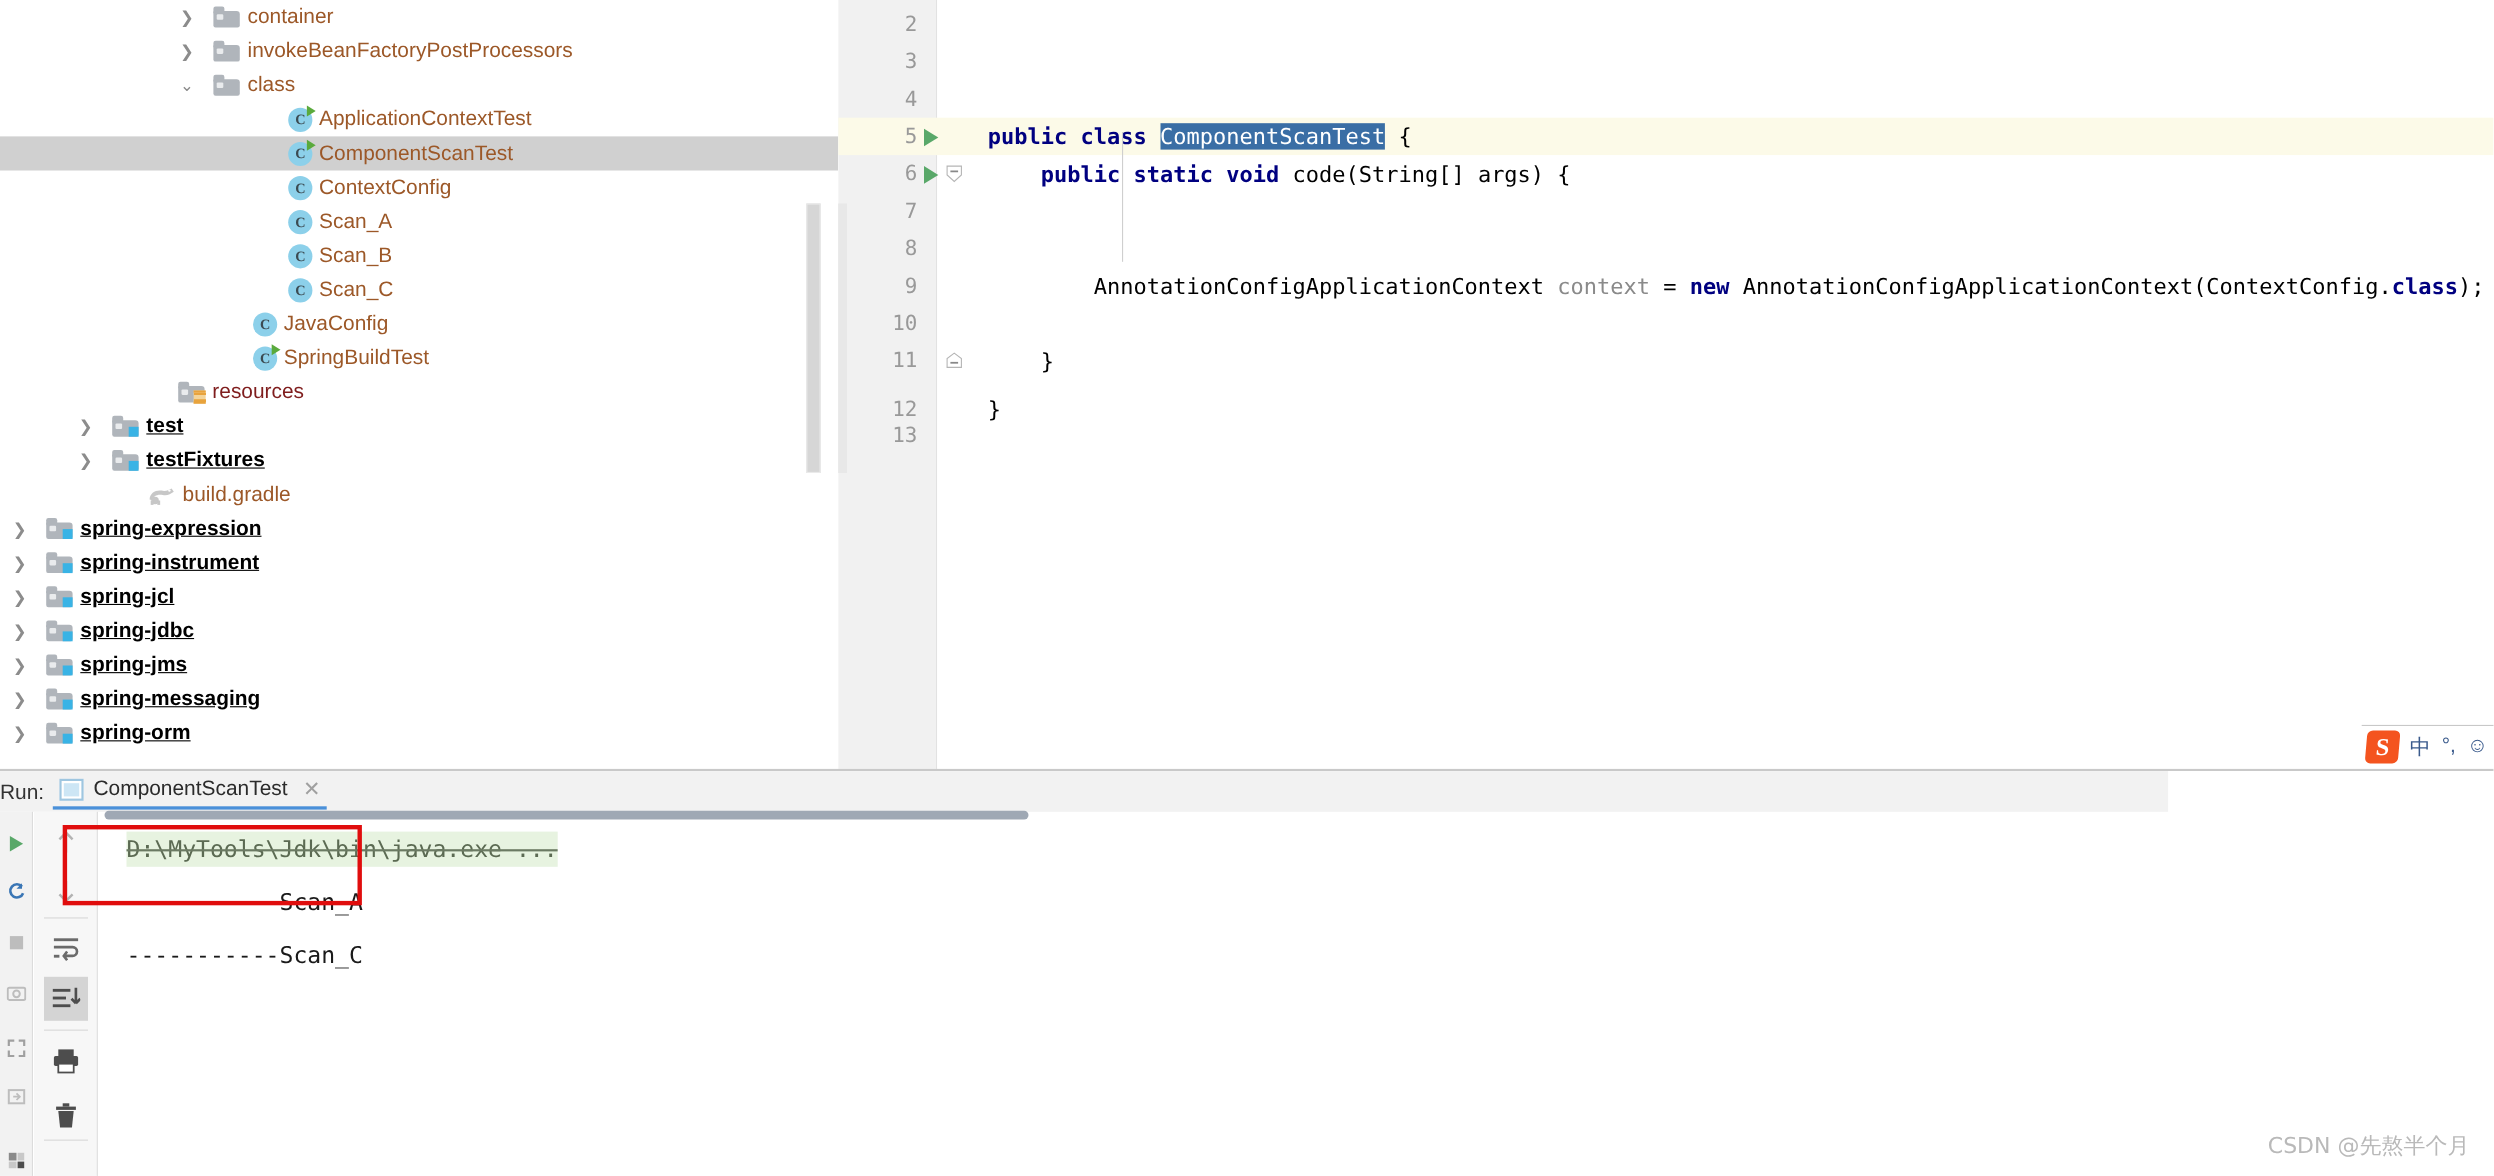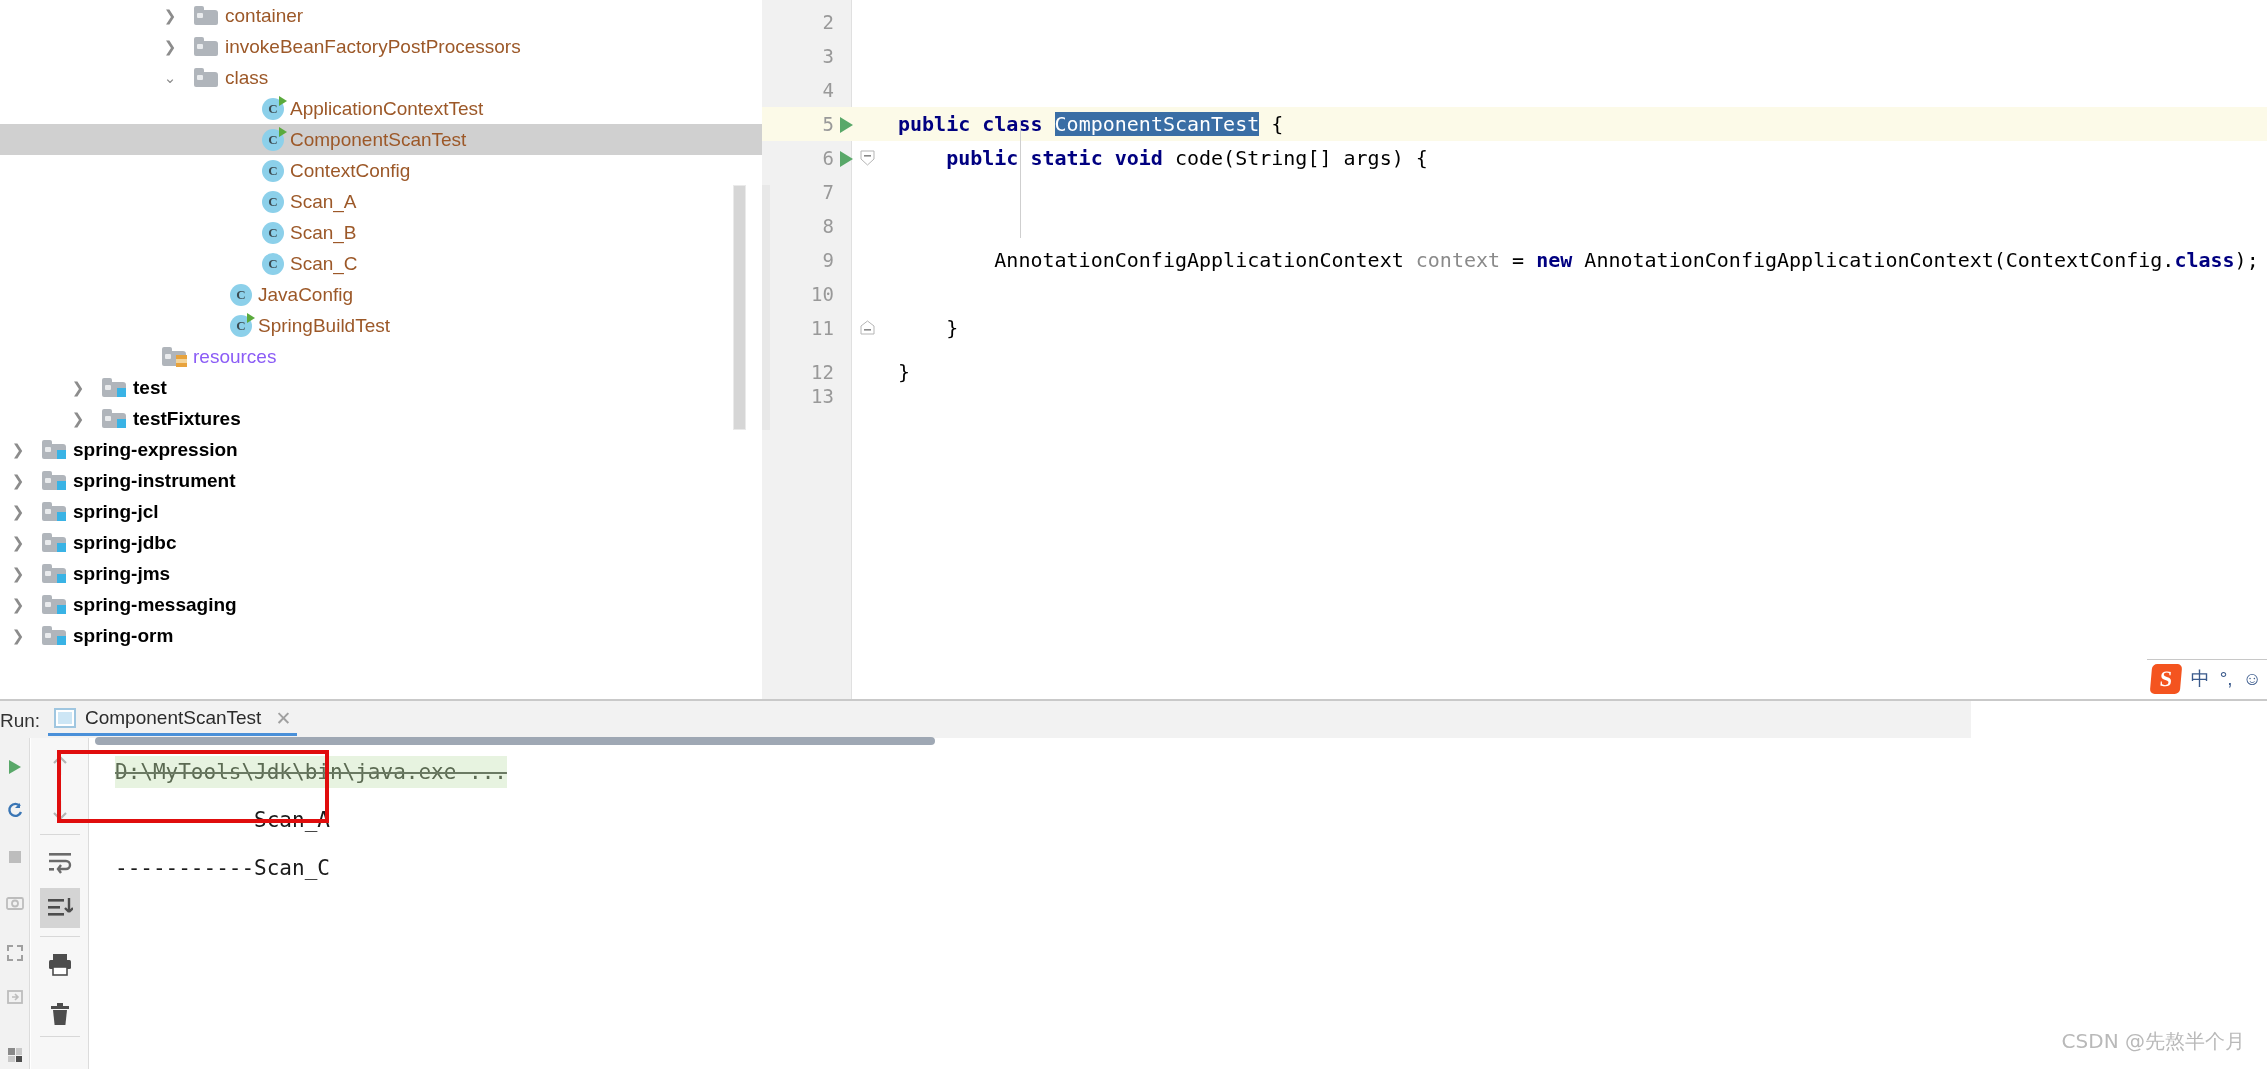--- a/index.html
+++ b/index.html
@@ -81,22 +81,22 @@
     position: absolute; right: -3px; top: -2px;
     width: 0; height: 0;
     border-left: 8px solid #5aaa3c;
     border-top: 5px solid transparent;
     border-bottom: 5px solid transparent;
   }
   
   .ico-gradle { width: 26px; height: 20px; margin-right: 6px; }
 
   .tree-label { color: #9c5828; }
-  .tree-label.plain { color: #8b5cf6; }
-  .tree-label.bold { color: #000000; font-weight: bold; }
+  .tree-label.plain { color: #7f1d1d; }
+  .tree-label.bold { color: #000000; font-weight: bold; text-decoration: underline; }
 
   
   #tree-scrollbar {
     position: absolute; right: 16px; top: 185px;
     width: 13px; height: 245px;
     background: #d6d6d6;
     border: 1px solid #eaeaea;
   }
 
   
@@ -405,20 +405,33 @@
             <span style="width: 68px; flex: 0 0 auto;"></span>
             <span class="tree-arrow">❯</span>
             <span style="width: 14px; flex: 0 0 auto;"></span>
             <span class="ico ico-folder src">
               <span class="tab"></span>
               <span class="body"></span>
               <span class="dot"></span>
               <span class="mark"></span>
             </span>
             <span class="tree-label bold">testFixtures</span>
+          </div>
+          <div class="tree-row">
+            <span style="width: 100px; flex: 0 0 auto;"></span>
+            <span class="tree-arrow none"></span>
+            <span style="width: 14px; flex: 0 0 auto;"></span>
+            <span class="ico ico-gradle"><svg width="26" height="20" viewBox="0 0 26 20">
+                <path d="M2 14 C2 8, 8 5, 13 6 C17 7, 20 5, 22 4 L24 7 C21 9, 18 11, 14 10 C9 9, 5 11, 5 15 Z" fill="#c7c7c7"></path>
+                <circle cx="7" cy="15" r="3.4" fill="#c7c7c7"></circle>
+                <circle cx="20" cy="6" r="1.1" fill="#fff"></circle>
+                <rect x="3" y="15" width="2.6" height="4" fill="#c7c7c7"></rect>
+                <rect x="9" y="15" width="2.6" height="4" fill="#c7c7c7"></rect>
+              </svg></span>
+            <span class="tree-label ">build.gradle</span>
           </div>
           <div class="tree-row">
             <span style="width: 8px; flex: 0 0 auto;"></span>
             <span class="tree-arrow">❯</span>
             <span style="width: 14px; flex: 0 0 auto;"></span>
             <span class="ico ico-folder src">
               <span class="tab"></span>
               <span class="body"></span>
               <span class="dot"></span>
               <span class="mark"></span>

